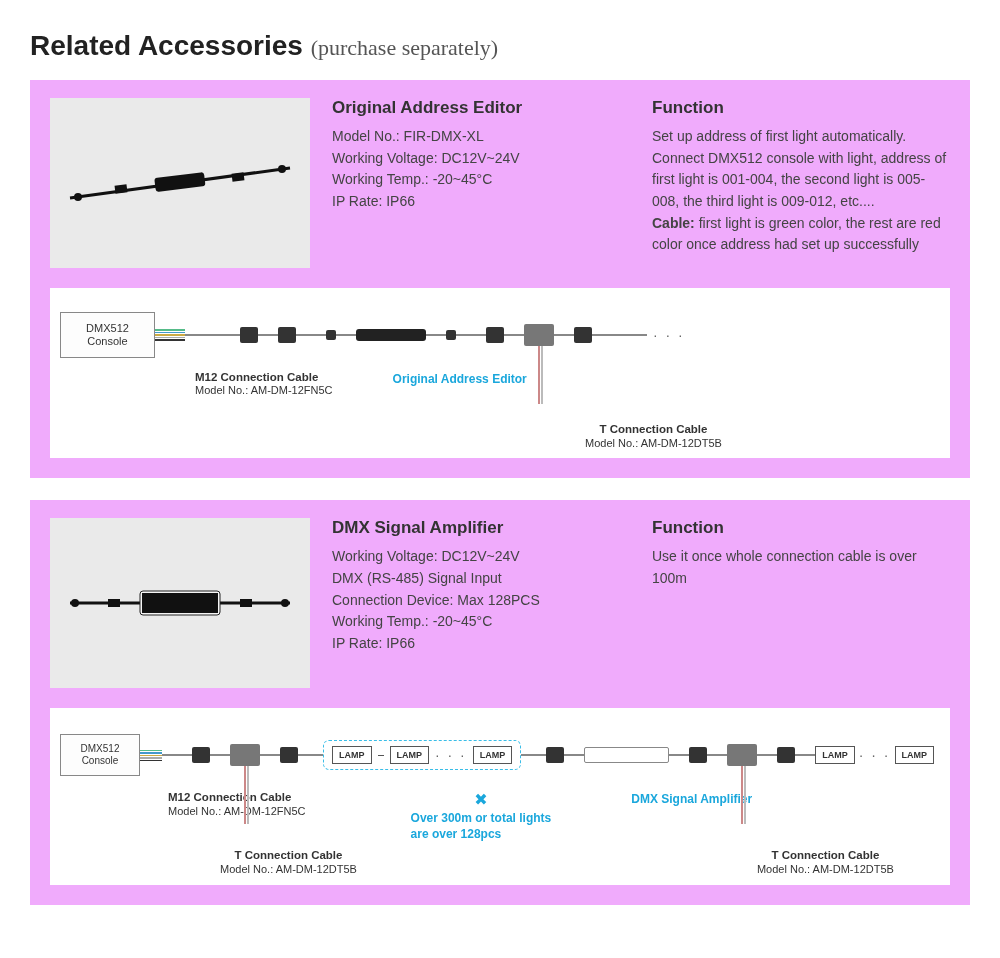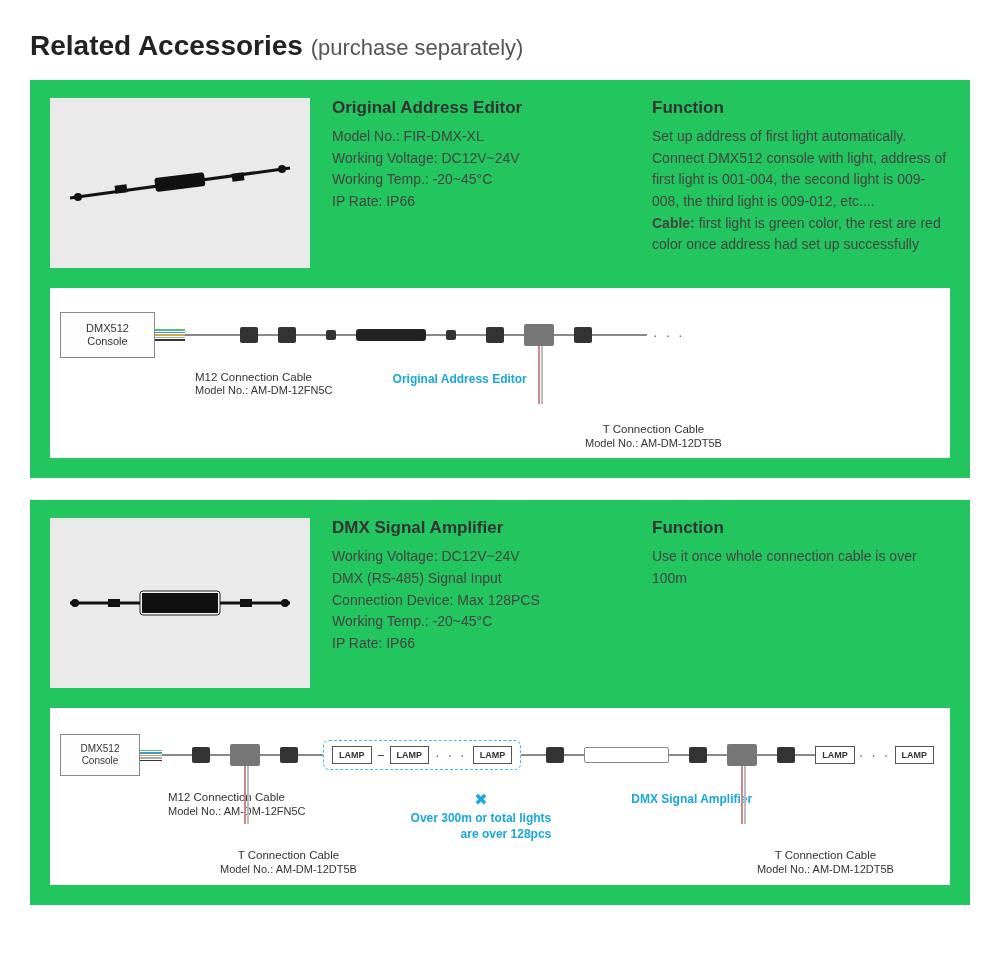--- a/index.html
+++ b/index.html
@@ -1,20 +1,20 @@
 <!DOCTYPE html>
 <html><head>
 <meta charset="utf-8">
 <style>
   * { box-sizing: border-box; margin: 0; padding: 0; }
   body { font-family: Arial, Helvetica, sans-serif; background: #fff; width: 1000px; color: #333; }
   .page { padding: 30px 30px 20px 30px; }
   .heading { font-size: 28px; font-weight: bold; color: #222; margin-bottom: 18px; }
-  .heading .sub { font-weight: normal; font-size: 22px; color: #555; }
-  .panel { background: #22c55e; padding: 18px 20px 20px 20px; margin-bottom: 22px; }
+  .heading .sub { font-weight: normal; font-size: 22px; color: #555; font-family: Liberation Serif, serif; }
+  .panel { background: #f0abfc; padding: 18px 20px 20px 20px; margin-bottom: 22px; }
   .top-row { display: flex; gap: 22px; margin-bottom: 20px; }
   .thumb { width: 260px; height: 170px; background: #eaeaea; display:flex; align-items:center; justify-content:center; flex-shrink:0; }
   .col { flex: 1; }
   .col h3 { font-size: 17px; font-weight: bold; color: #333; margin-bottom: 8px; }
   .spec-line { font-size: 14px; color: #444; line-height: 1.55; }
   .func-text { font-size: 14px; color: #444; line-height: 1.55; }
   .func-text b { font-weight: bold; }
   .diagram { background: #fff; padding: 12px 10px 8px 10px; position: relative; }
   
   .d1-row { display:flex; align-items:center; height:70px; }
@@ -26,24 +26,24 @@
   .small-conn { width:10px; height:10px; background:#333; border-radius:2px; }
   .inline-dev { width:70px; height:12px; background:#222; border-radius:3px; }
   .inline-amp { width:85px; height:16px; background:#fff; border:1px solid #888; border-radius:2px; }
   .t-block { width:30px; height:22px; background:#777; border-radius:2px; position:relative; }
   .t-down2 { position:absolute; left:45%; top:22px; width:2px; height:58px; background:#c88; }
   .t-down3 { position:absolute; left:55%; top:22px; width:2px; height:58px; background:#bbb; }
   .lamp-box { padding:3px 6px; border:1px solid #555; background:#fff; font-size:9px; font-weight:bold; white-space:nowrap; }
   .dashed-group { border:1.5px dashed #39bde7; border-radius:6px; padding:6px 10px; display:flex; align-items:center; gap:8px; }
   .dots { font-size:14px; color:#666; letter-spacing:2px; }
   .label-block { font-size:11px; line-height:1.25; color:#333; }
-  .label-block .title { font-weight:normal; font-size:11.5px; }
+  .label-block .title { font-weight:bold; font-size:11.5px; }
   .label-blue { color:#1aa7dc; font-weight:bold; font-size:12px; }
   
-  .note-blue { color:#1aa7dc; font-weight:bold; font-size:12px; text-align:right; line-height:1.3; }
+  .note-blue { color:#1aa7dc; font-weight:bold; font-size:12px; text-align:left; line-height:1.3; }
   .icon-tools { color:#1aa7dc; font-size:16px; margin-bottom:2px; }
   
   .thumb svg { width: 240px; height: 60px; }
   .colorwire { display:flex; flex-direction:column; width:30px; }
   .colorwire div { height:1.5px; margin:0.5px 0; }
 </style>
 </head>
 <body>
 
 <div class="page">
@@ -68,21 +68,21 @@
         <h3>Original Address Editor</h3>
         <div class="spec-line">Model No.: FIR-DMX-XL</div>
         <div class="spec-line">Working Voltage: DC12V~24V</div>
         <div class="spec-line">Working Temp.: -20~45°C</div>
         <div class="spec-line">IP Rate: IP66</div>
       </div>
       <div class="col">
         <h3>Function</h3>
         <div class="func-text">
           <span style="white-space:pre-line;">Set up address of first light automatically.
-Connect DMX512 console with light, address of first light is 001-004, the second light is 009-008, the third light is 009-012, etc....</span><br>
+Connect DMX512 console with light, address of first light is 001-004, the second light is 005-008, the third light is 009-012, etc....</span><br>
           <b>Cable:</b><span> first light is green color, the rest are red color once address had set up successfully</span>
         </div>
       </div>
     </div>
 
     <div class="diagram">
       <div class="d1-row">
         <div class="console-box" style="white-space:pre-line;">DMX512
 Console</div>
         <div class="colorwire">

